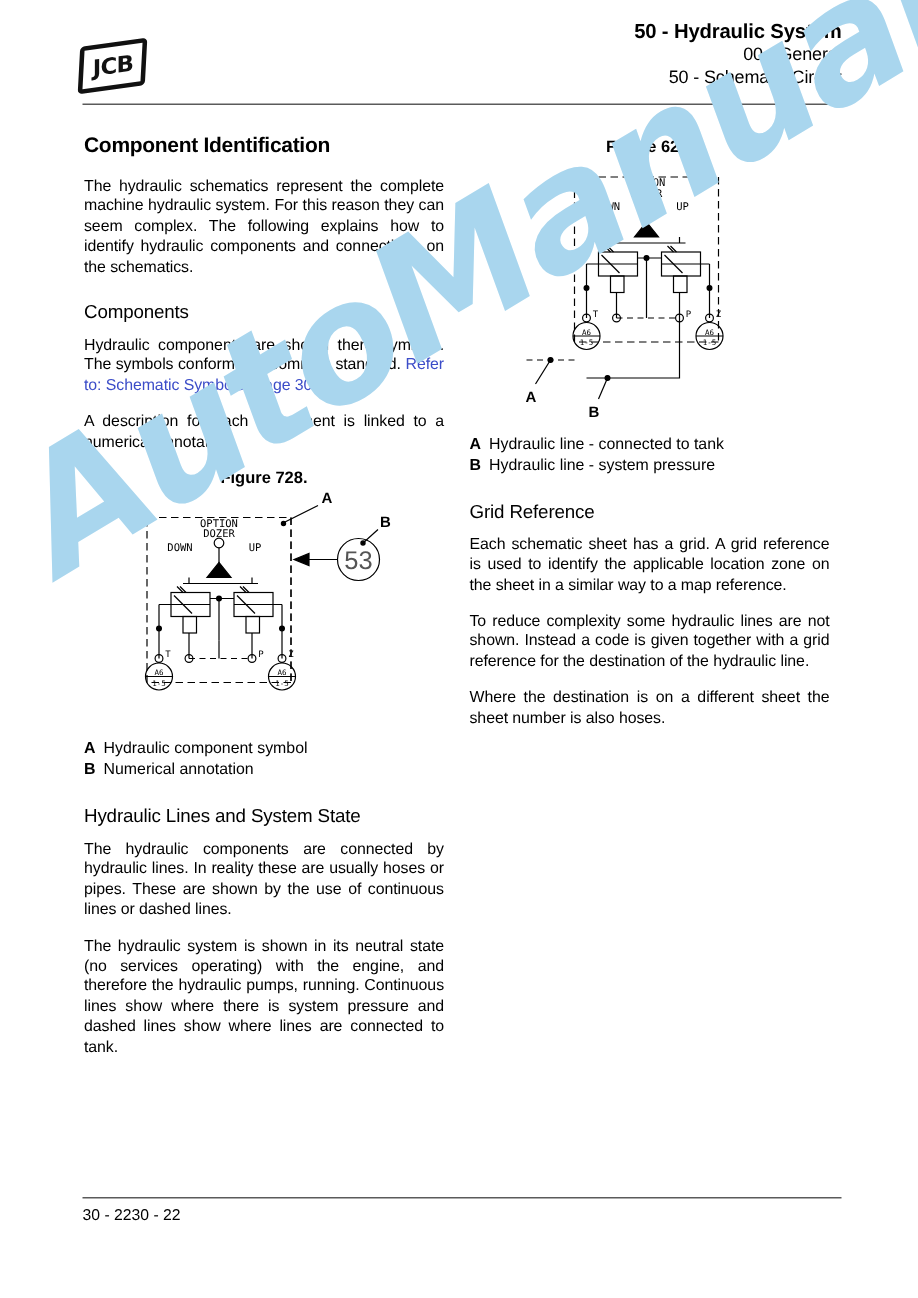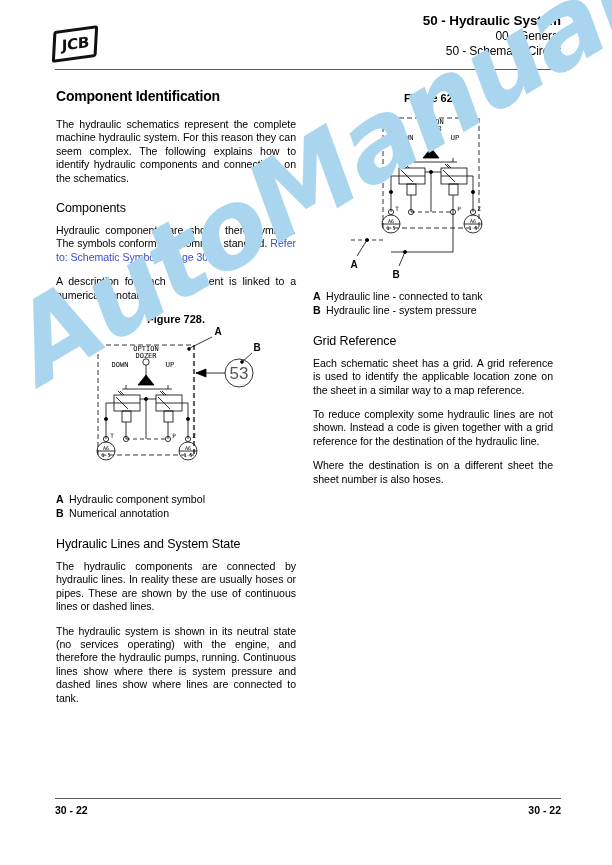--- a/index.html
+++ b/index.html
@@ -183,24 +183,22 @@
     top: 798px;
     height: 1px;
     background: #5a5a5a;
   }
   #footer {
     position: absolute;
     left: 55px;
     right: 51px;
     top: 804px;
     display: flex;
-    justify-content: space-between;
     font-size: 10.5px;
-    font-weight: bold;
-    gap: 39px;
+    font-weight: normal;
   }
   #footer-center {
     position: absolute;
     left: 0;
     right: 0;
     top: 804px;
     text-align: center;
     font-size: 10.5px;
     font-weight: bold;
   }

